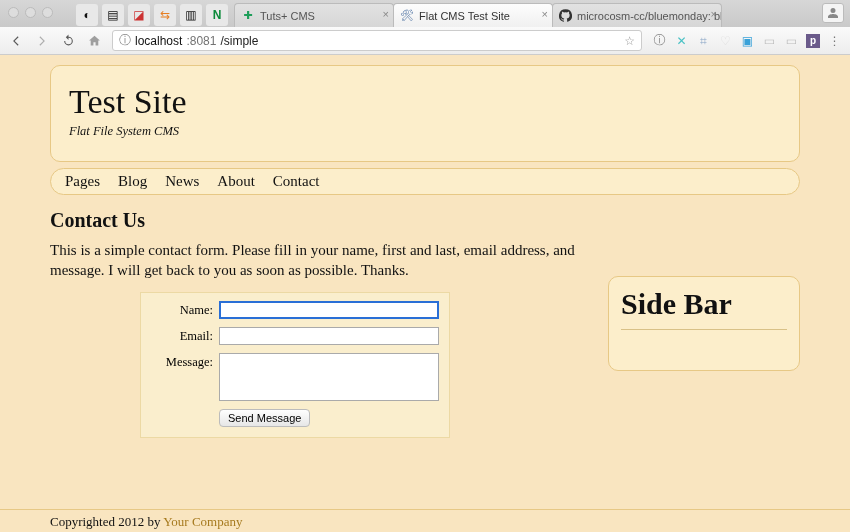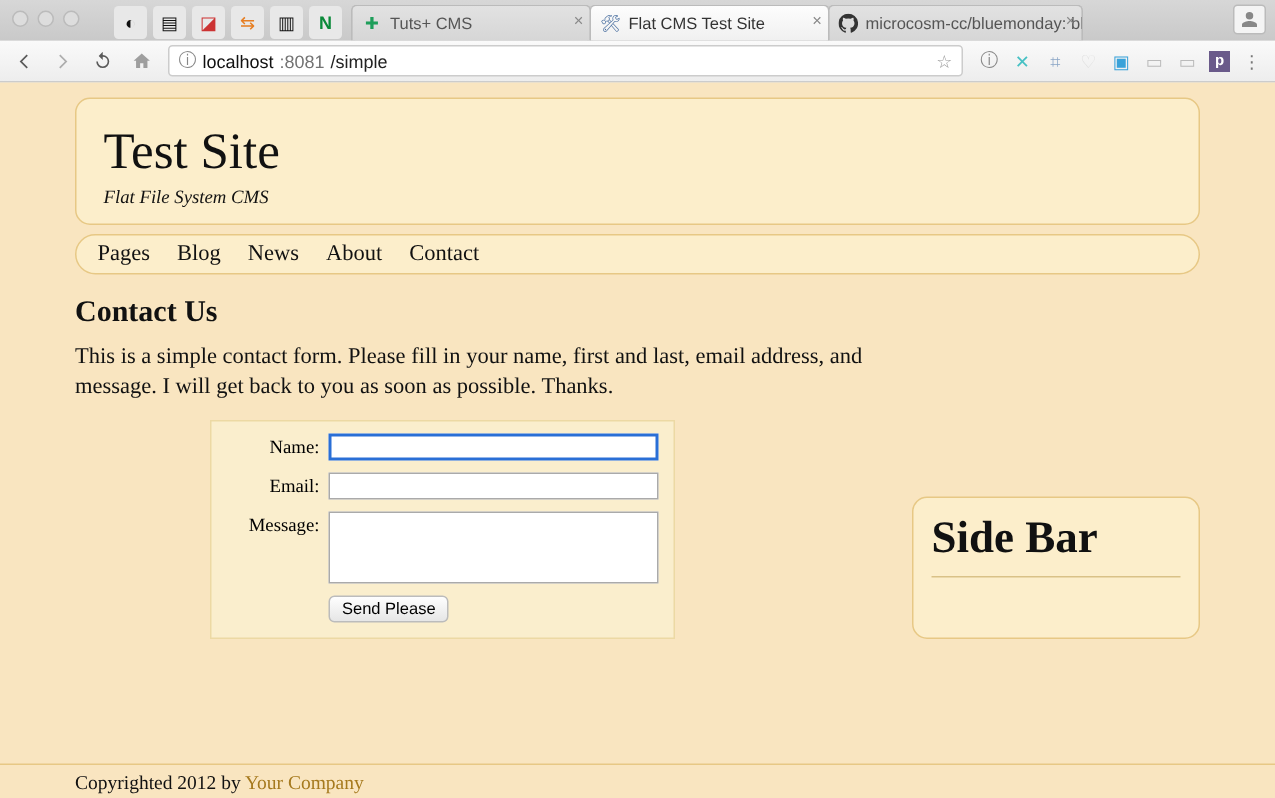--- a/index.html
+++ b/index.html
@@ -51,27 +51,27 @@
     overflow:hidden; position:relative;
     padding:10px 50px 0 50px;
   }
   .card {
     background:#fceecb;
     border:1px solid #e7c885;
     border-radius:10px;
   }
   .header.card { padding:18px 18px 10px 18px; margin-bottom:6px;}
   .sitetitle { font-size:34px; font-weight:400; margin:0; line-height:1.05; font-family:Georgia,serif;}
-  .tagline { font-size:12.5px; font-style:italic; margin:4px 0 0 0; }
+  .tagline { font-size:12.5px; font-style:italic; margin:4px 0 12px 0; }
 
   .navbar.card { padding:4px 14px; border-radius:16px; margin-bottom:14px;}
   .navbar ul {list-style:none;margin:0;padding:0;display:flex;gap:18px;}
   .navbar li { font-size:15px; color:#111; }
 
-  .contentwrap { display:flex; align-items:flex-end; gap:22px; margin-top:4px;}
+  .contentwrap { display:flex; align-items:center; gap:22px; margin-top:4px;}
   .main { flex:1; }
   .main h2 { margin:0 0 8px 0; font-size:20px; font-weight:bold;}
   .main p { margin:0 0 12px 0; font-size:15px; line-height:1.35;}
 
   .formcard {
     width:310px; margin:8px 0 0 90px;
     background:#faeecd;
     border:1px solid #ecd9a4;
     border-radius:0;
     padding:8px 10px 10px 10px;
@@ -212,21 +212,21 @@
           <input type="text" class="focused" value="" style="">
         </div>
         <div class="frow">
           <label>Email:</label>
           <input type="text" value="" style="">
         </div>
         <div class="frow">
           <label>Message:</label>
           <textarea value="" style=""></textarea>
         </div>
-        <button class="sendbtn">Send Please</button>
+        <button class="sendbtn">Send Message</button>
       </div>
     </div>
 
     <div class="sidebar card">
       <h2>Side Bar</h2>
       <hr>
     </div>
   </div>
 
   <div class="footer">

